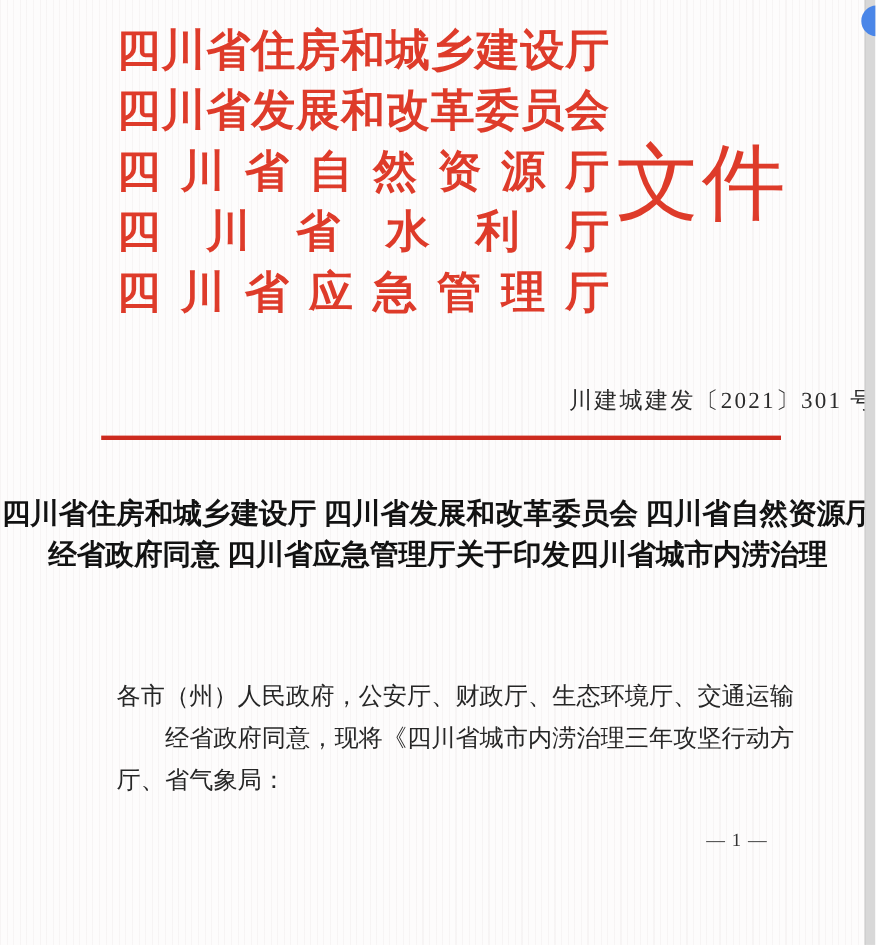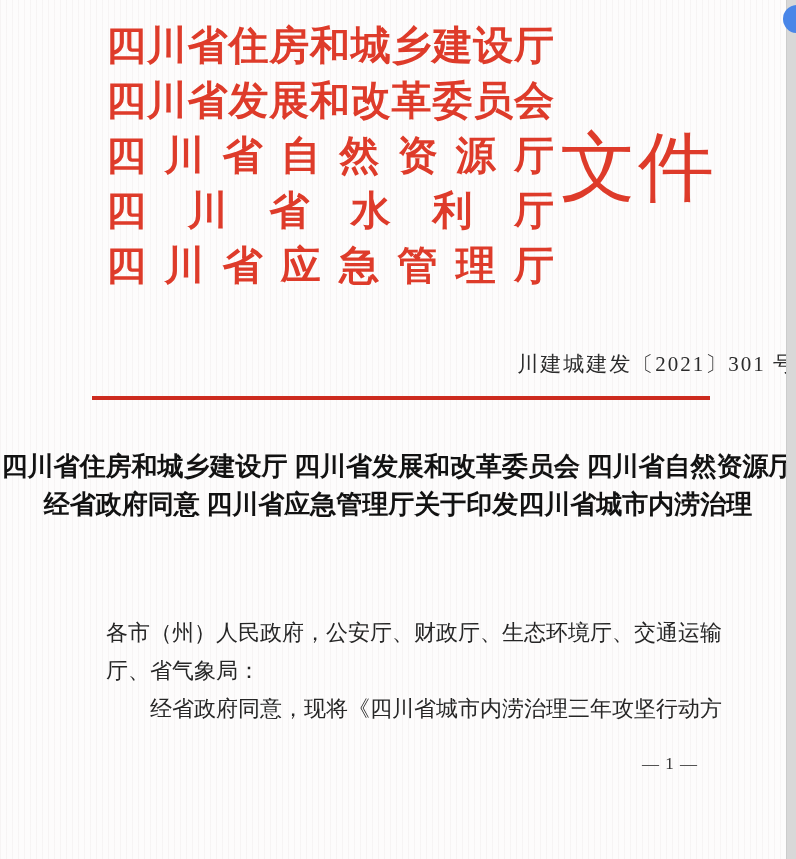--- a/index.html
+++ b/index.html
@@ -201,22 +201,22 @@
 
   <div class="red-rule"></div>
 
   <div class="title-block">
     <div class="title-line">四川省住房和城乡建设厅 四川省发展和改革委员会 四川省自然资源厅</div>
     <div class="title-line">经省政府同意 四川省应急管理厅关于印发四川省城市内涝治理</div>
   </div>
 
   <div class="body-block">
     <div class="body-line">各市（州）人民政府，公安厅、财政厅、生态环境厅、交通运输</div>
+    <div class="body-line indent">经省政府同意，现将《四川省城市内涝治理三年攻坚行动方</div>
     <div class="body-line">厅、省气象局：</div>
-    <div class="body-line indent">经省政府同意，现将《四川省城市内涝治理三年攻坚行动方</div>
   </div>
 
   <div class="page-number">— 1 —</div>
 
   <div class="scroll-strip"></div>
 
   <div class="blue-dot"></div>
 
 </div>
 

